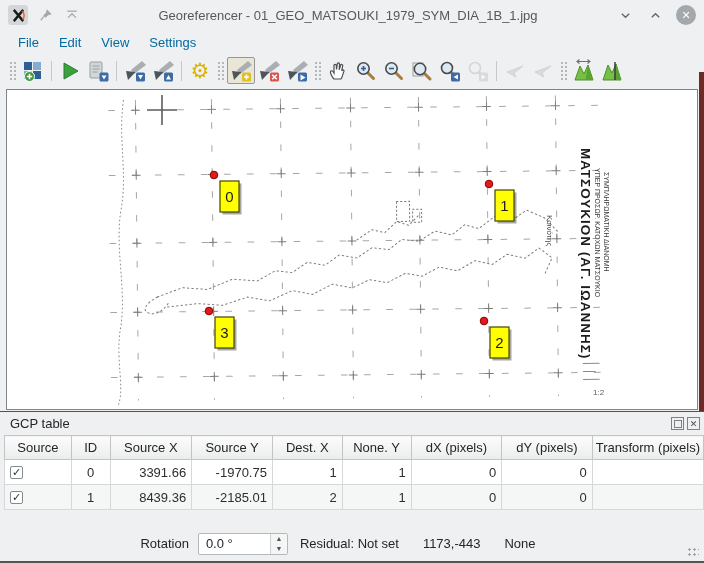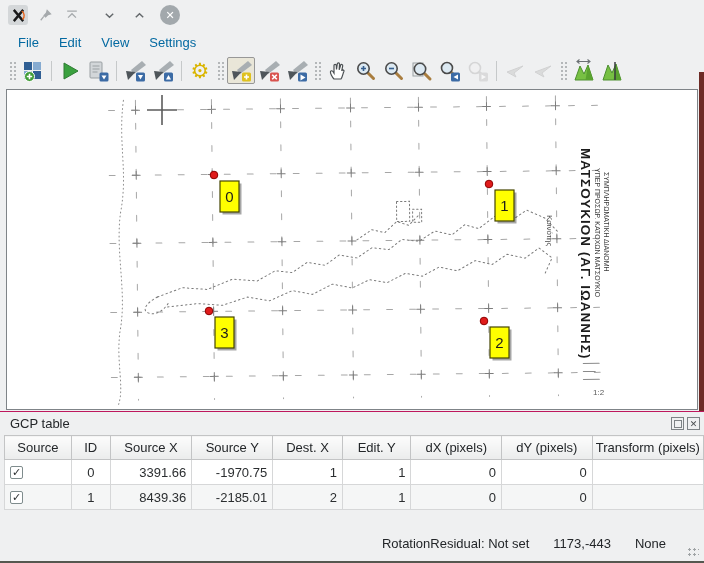--- a/index.html
+++ b/index.html
@@ -53,21 +53,21 @@
     background:#fff; font-size:13px; }
   table.gcp th { height:24px; font-weight:normal; color:#232629; text-align:center; overflow:hidden; white-space:nowrap;
     background:linear-gradient(#fcfcfc, #ebecec); border:1px solid #c3c4c5; padding:0 3px; }
   table.gcp td { height:25px; border:1px solid #d6d7d8; padding:0 5px; white-space:nowrap; overflow:hidden; background:#fff; }
   table.gcp tr.alt td { background:#f5f6f6; }
   td.c-center { text-align:center; } td.c-right { text-align:right; }
   .chk { width:13px; height:13px; border:1px solid #7f8c8d; background:#fff; border-radius:2px;
     display:flex; align-items:center; justify-content:center; font-size:11px; color:#2a2d2f; line-height:1; }
   
   .statusbar { position:absolute; top:530px; left:0; right:0; height:27px; background:#eff0f1;
-    display:flex; align-items:center; justify-content:flex-end; padding-right:38px; color:#232629; }
+    display:flex; align-items:center; justify-content:center; padding-right:28px; color:#232629; }
   .spinbox { width:90px; height:22px; background:#fff; border:1px solid #b4b8ba; border-radius:2px;
     margin:0 12px 0 9px; position:relative; display:flex; align-items:center; }
   .spin-val { padding-left:7px; }
   .spin-arrows { position:absolute; right:0; top:0; bottom:0; width:17px; border-left:1px solid #cfd2d3;
     display:flex; flex-direction:column; background:#f4f5f5; }
   .spin-arrows div { flex:1; display:flex; align-items:center; justify-content:center; font-size:7px; color:#4e5356; }
   .sb-gap { margin-left:24px; }
   .grip { position:absolute; right:5px; bottom:6px; width:12px; height:10px;
     background-image:radial-gradient(#9fa3a5 1px, transparent 1.2px); background-size:5px 5px; }
   .bottom-edge { position:absolute; bottom:0; left:0; right:0; height:2px; background:#55574f; }
@@ -88,20 +88,21 @@
       <svg viewBox="0 0 16 16" width="14" height="14">
         <path d="M9 1.5 L14.5 7 L10.5 8.2 L7.5 11.2 L4.8 8.5 L7.8 5.5 Z" fill="#8d9295"></path>
         <path d="M5.5 9.5 L2 14" stroke="#8d9295" stroke-width="1.4"></path>
       </svg>
     </div>
     <div class="tb-ico">
       <svg viewBox="0 0 16 16" width="14" height="14">
         <path d="M2.5 3.5 H13.5 M3.5 11 L8 6.5 L12.5 11" stroke="#8d9295" stroke-width="1.5" fill="none"></path>
       </svg>
     </div>
+    <div class="title-text">Georeferencer - 01_GEO_MATSOUKI_1979_SYM_DIA_1B_1.jpg</div>
     <div class="winbtn">
       <svg viewBox="0 0 14 14" width="13" height="13">
           <path d="M3 5 L7 9 L11 5" stroke="#63686b" stroke-width="1.5" fill="none"></path>
         </svg>
     </div>
     <div class="winbtn">
       <svg viewBox="0 0 14 14" width="13" height="13">
           <path d="M3 9 L7 5 L11 9" stroke="#63686b" stroke-width="1.5" fill="none"></path>
         </svg>
     </div>
@@ -384,21 +385,21 @@
           <col style="width:92px">
           <col style="width:82px">
       </colgroup>
       <thead>
           <tr id="gcp-head">
             <th>Source</th>
             <th>ID</th>
             <th>Source X</th>
             <th>Source Y</th>
             <th>Dest. X</th>
-            <th>Edit. Y</th>
+            <th>None. Y</th>
             <th>dX (pixels)</th>
             <th>dY (pixels)</th>
             <th>Transform (pixels)</th>
           </tr>
         </thead>
       <tbody id="gcp-body">
           <tr>
             <td>
               <div class="chk">✓</div>
             </td>
@@ -424,19 +425,26 @@
             <td class="c-right">0</td>
             <td class=""></td>
           </tr>
         </tbody>
     </table>
 
   </div>
 
   <div class="statusbar">
     <span>Rotation</span>
+    <div class="spinbox">
+      <span class="spin-val">0.0 °</span>
+      <div class="spin-arrows">
+        <div>▲</div>
+        <div>▼</div>
+      </div>
+    </div>
     <span>Residual: Not set</span>
     <span class="sb-gap">1173,-443</span>
     <span class="sb-gap">None</span>
   </div>
   <div class="grip"></div>
   <div class="bottom-edge"></div>
 </div>
 
 </body></html>

